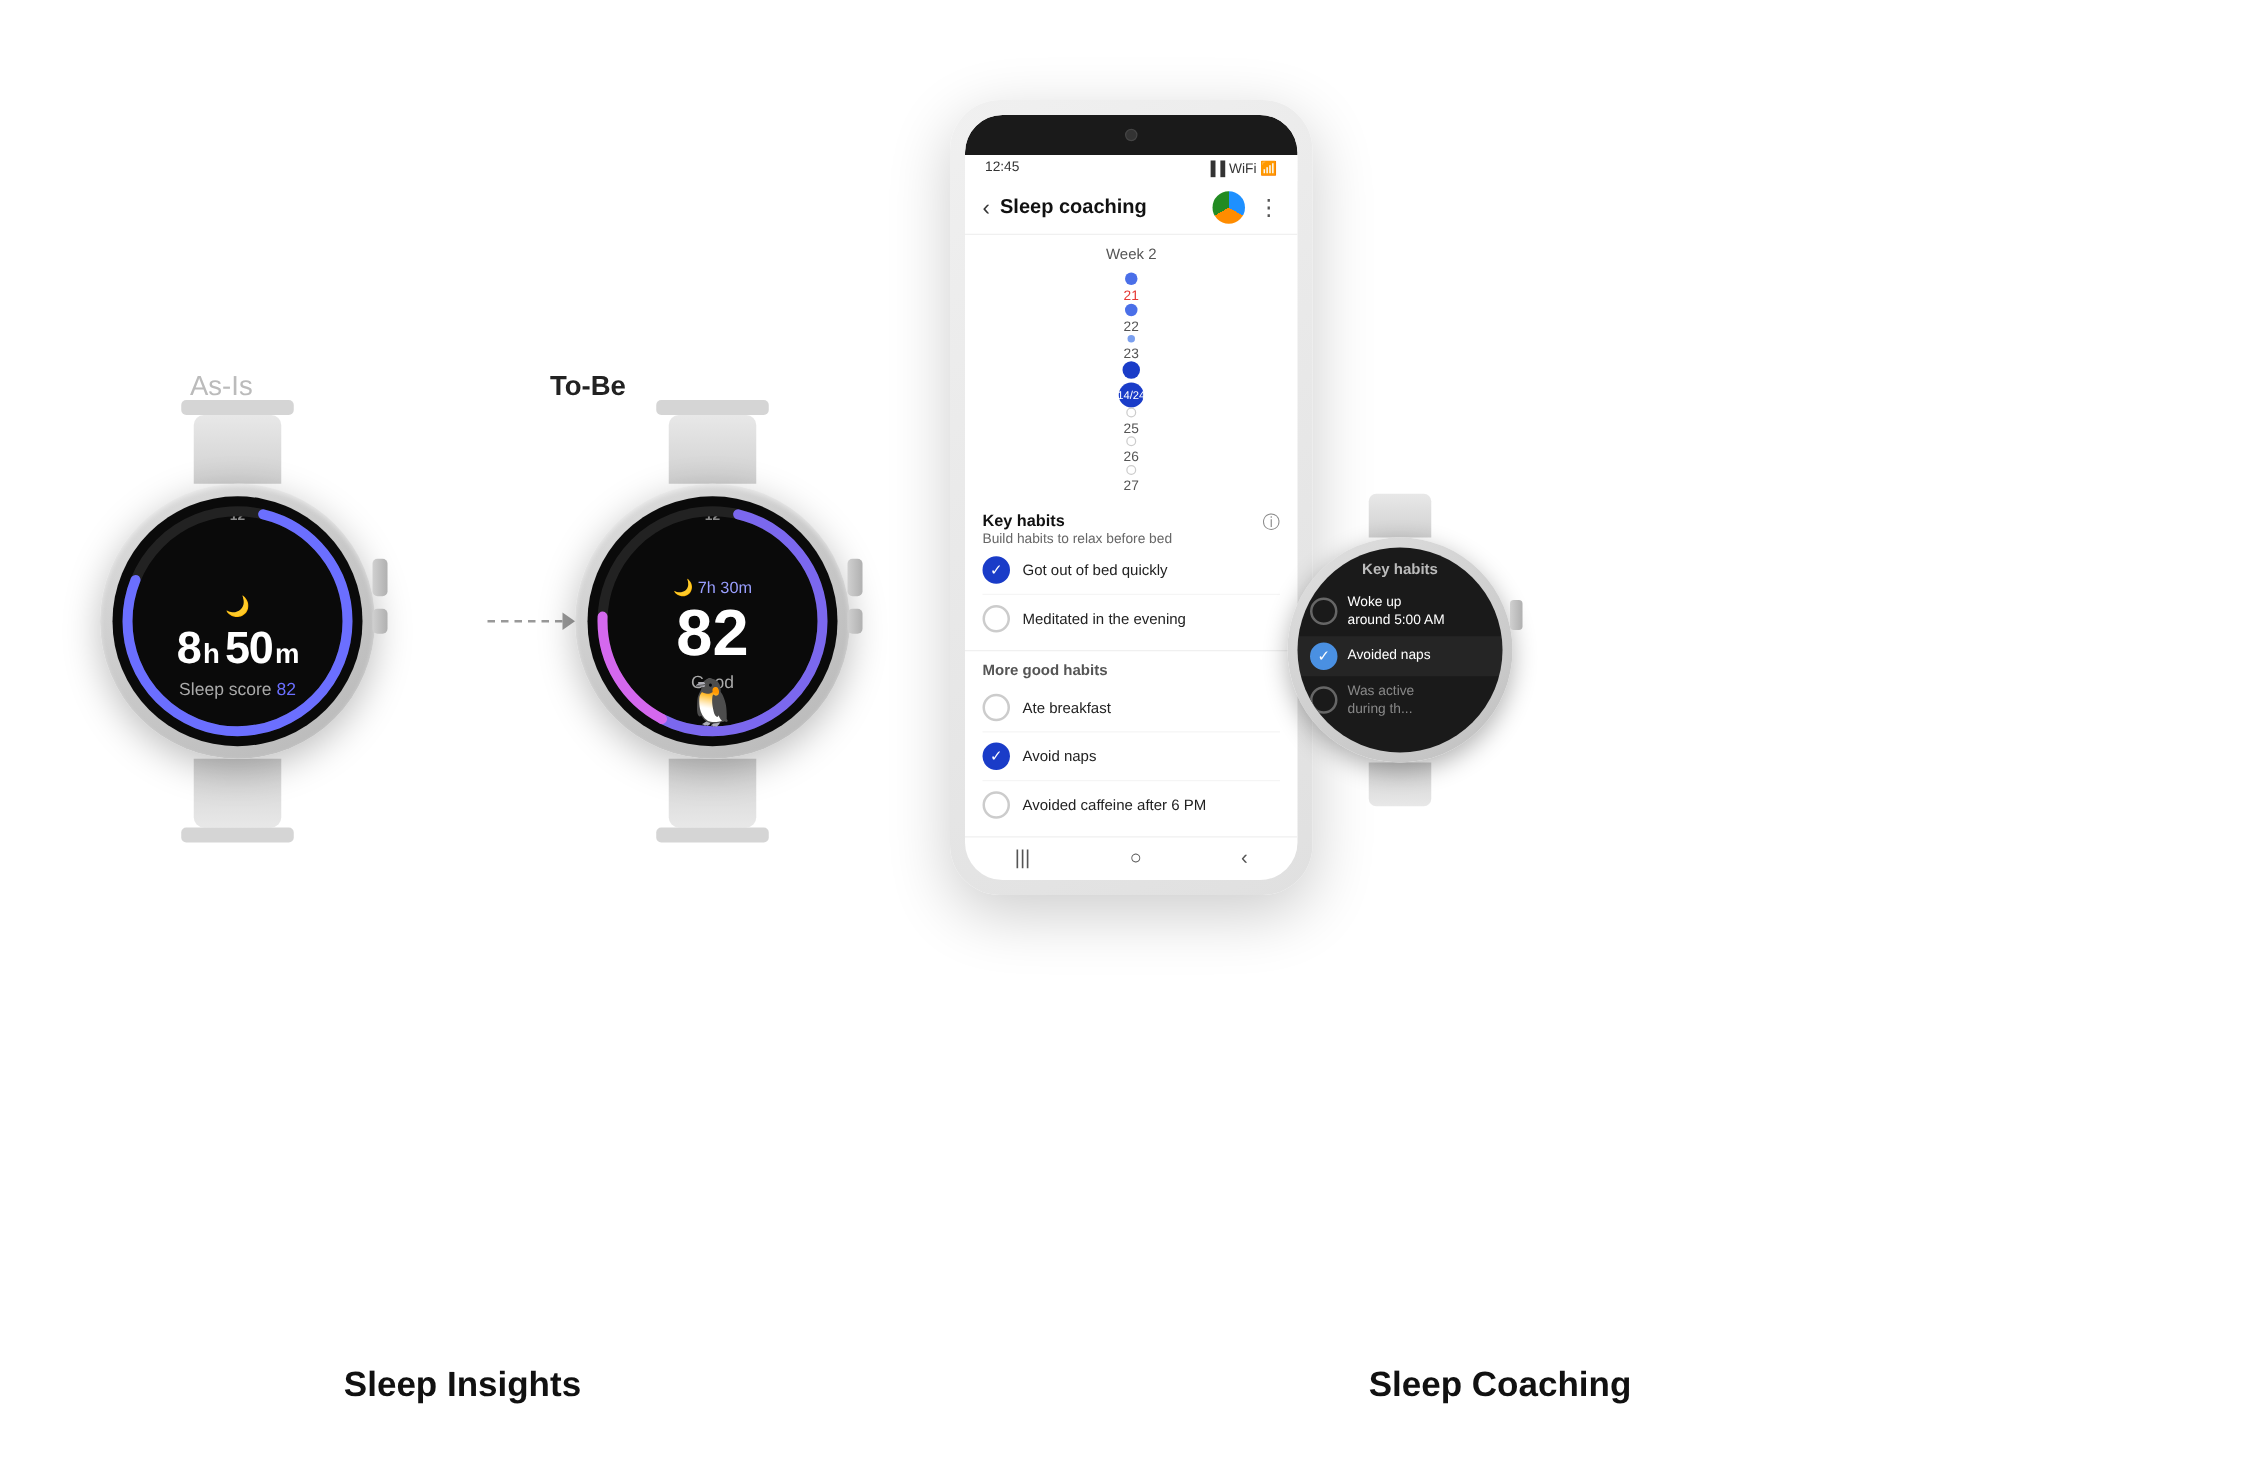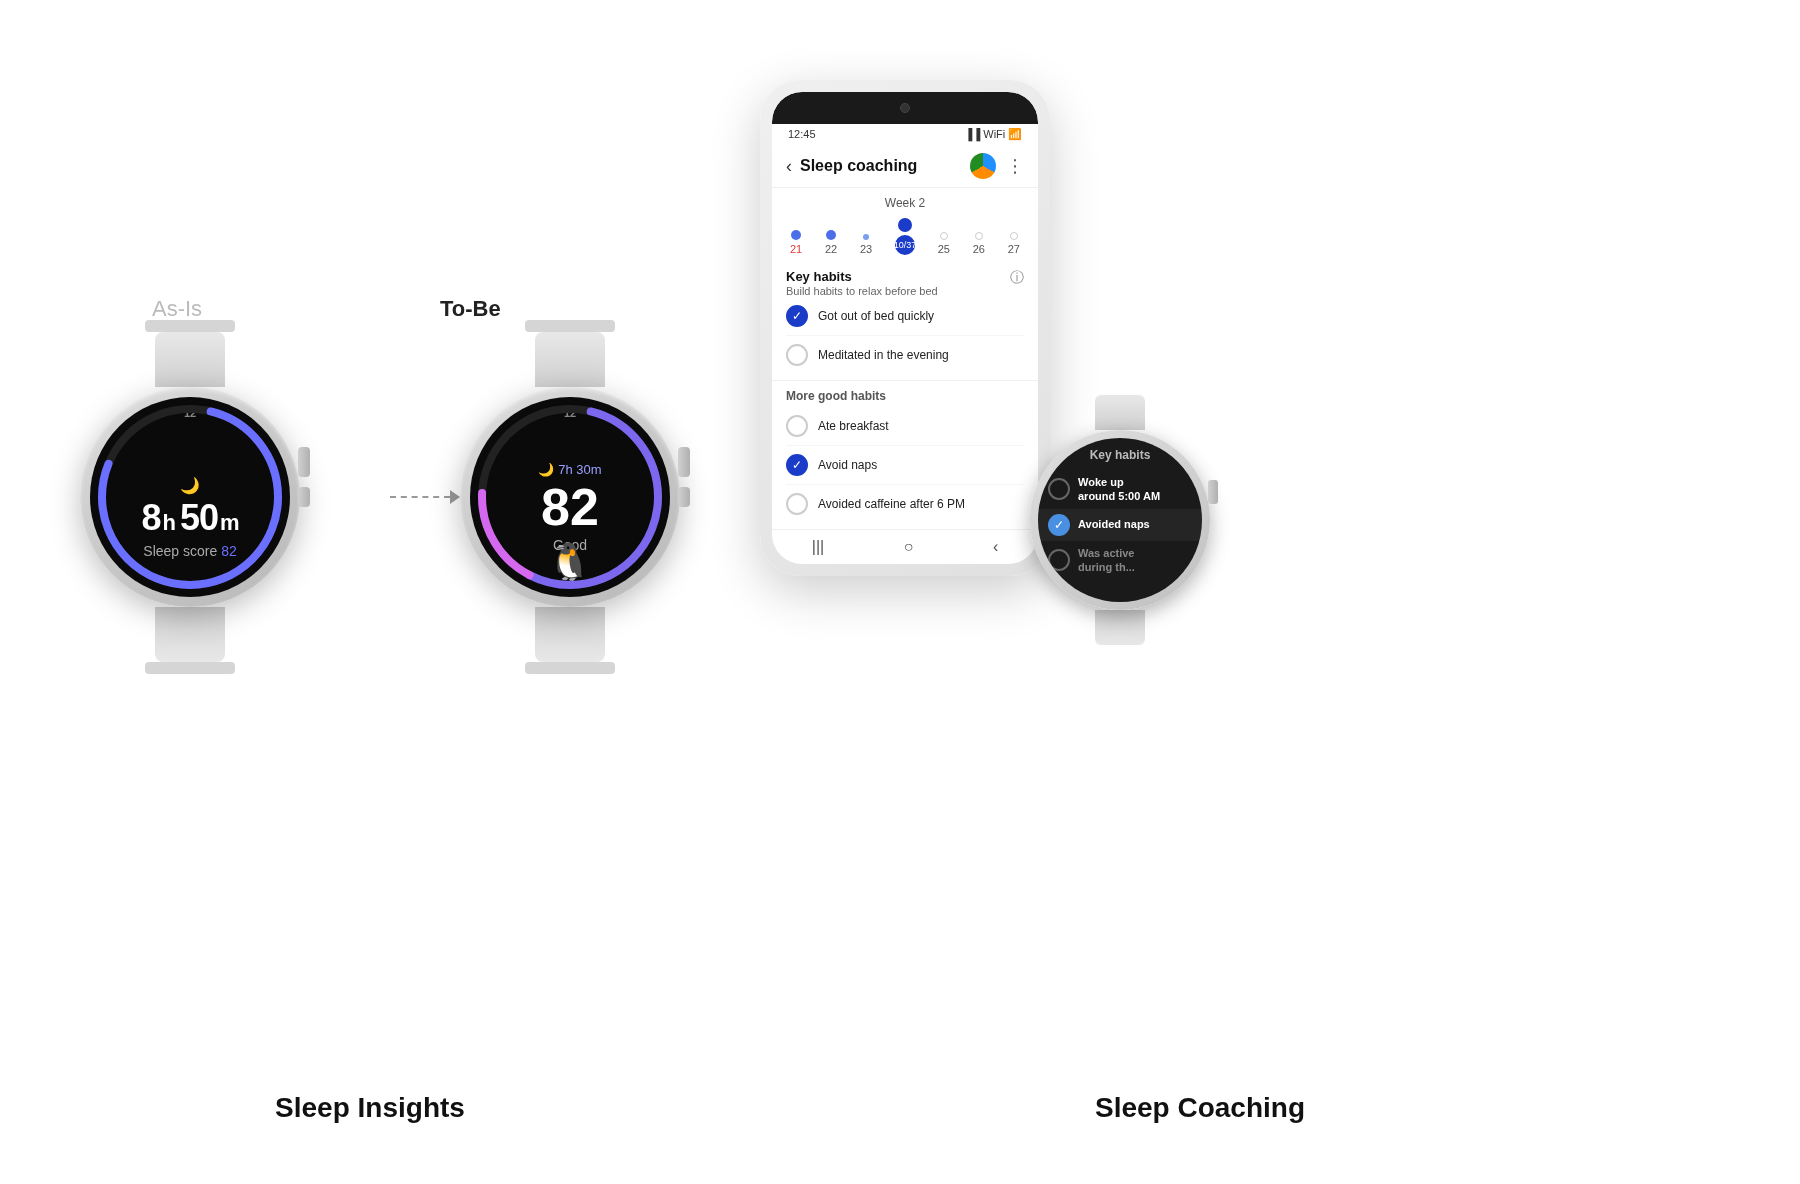--- a/index.html
+++ b/index.html
@@ -275,22 +275,22 @@
       padding: 8px 14px 4px;
     }
     .week-label {
       font-size: 12px;
       color: #555;
       margin-bottom: 8px;
     }
     .day-row {
       display: flex;
       justify-content: space-between;
-      align-items: flex-end;
       padding: 0 4px;
+      flex-direction: column;
     }
     .day-item {
       display: flex;
       flex-direction: column;
       align-items: center;
       gap: 3px;
     }
     .day-dot {
       width: 8px;
       height: 8px;
@@ -488,21 +488,21 @@
       border-color: #4A90E2;
       display: flex;
       align-items: center;
       justify-content: center;
       color: #fff;
       font-size: 12px;
     }
     .kh-text {
       font-size: 11px;
       color: #ffffff;
-      font-weight: 700;
+      font-weight: 400;
       line-height: 1.3;
     }
     .kh-partial {
       font-size: 11px;
       color: #888;
     }
 
     
     .bottom-label {
       position: absolute;
@@ -646,21 +646,21 @@
             <span class="day-num">22</span>
           </div>
 
           <div class="day-item">
             <div class="day-dot small"></div>
             <span class="day-num">23</span>
           </div>
 
           <div class="day-item">
             <div class="day-dot large"></div>
-            <span class="day-num selected" style="font-size:9px;">10/37</span>
+            <span class="day-num selected" style="font-size:9px;">14/24</span>
           </div>
 
           <div class="day-item">
             <div class="day-dot empty"></div>
             <span class="day-num">25</span>
           </div>
 
           <div class="day-item">
             <div class="day-dot empty"></div>
             <span class="day-num">26</span>

